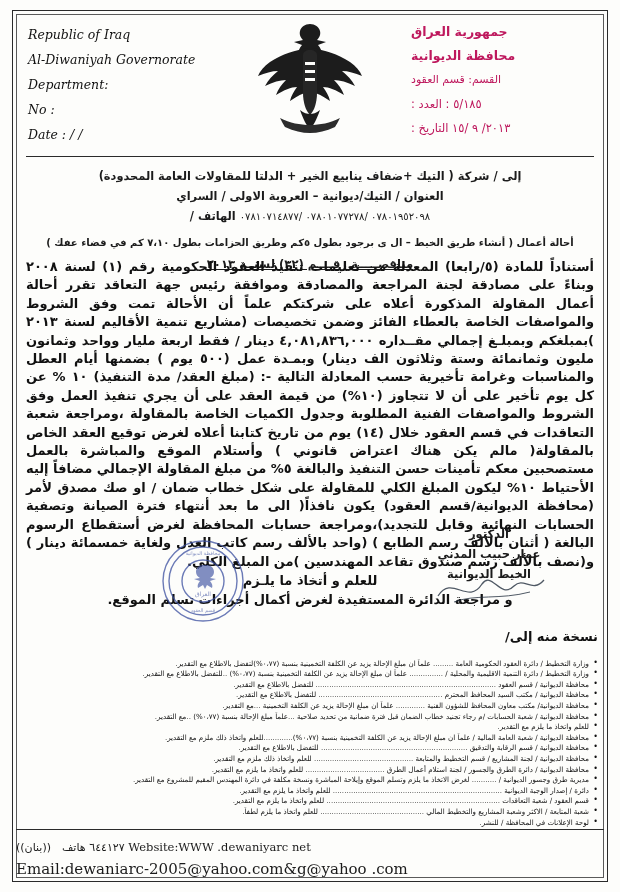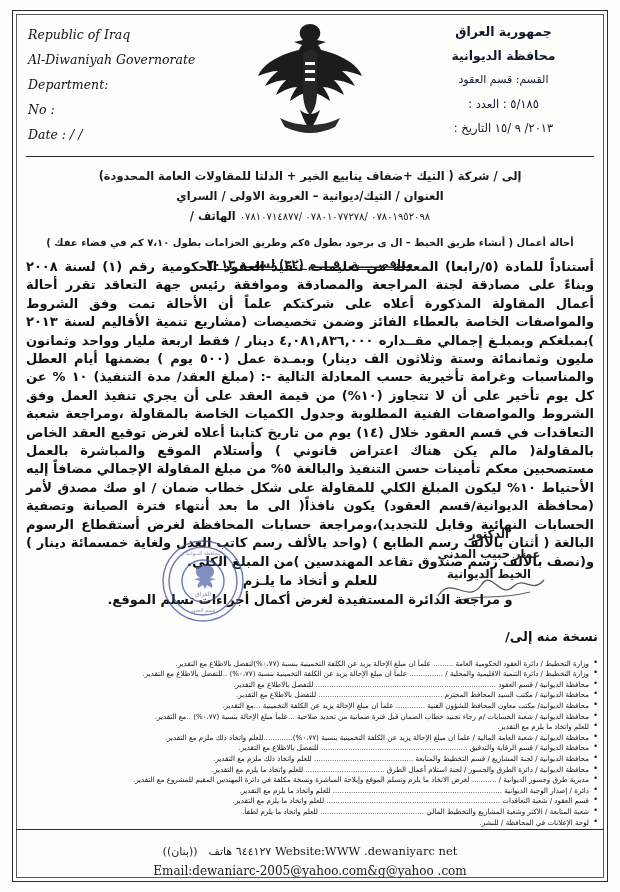--- a/index.html
+++ b/index.html
@@ -32,27 +32,27 @@
     position:absolute;left:8px;top:4px;width:215px;
     font-family:"DejaVu Serif", serif;
     font-style:italic;
     font-size:12.5px;
     line-height:25px;
     color:#111;
   }
   .hdr-left div{white-space:nowrap;}
   .hdr-right{
     position:absolute;right:4px;top:2px;width:185px;
-    text-align:center;
+    text-align:left;
     direction:rtl;
     font-family:"DejaVu Sans", sans-serif;
     font-size:12.5px;
     font-weight:bold;
     line-height:24px;
-    color:#0f172a;
+    color:#be185d;
   }
   .hdr-right .small{font-size:11px;font-weight:normal;}
   .hdr-right .num{font-size:11.5px;font-weight:normal;}
   .emblem{
     position:absolute;left:50%;top:0;transform:translateX(-50%);
     width:120px;height:118px;
   }
   .hdr-rule{
     position:absolute;left:6px;right:6px;top:138px;
     border-top:1.2px solid #2a2a2a;
@@ -114,24 +114,23 @@
     content:"\2022";position:absolute;right:0;top:-1px;font-size:8px;
   }
 
   
   .footer-rule{
     position:absolute;left:16px;right:16px;bottom:62px;
     border-top:1.1px solid #2a2a2a;
   }
   .footer{
     position:absolute;left:16px;right:16px;bottom:14px;
-    text-align:center;
   }
   .footer .l1{font-size:11.5px;font-family:"DejaVu Serif", serif;margin-bottom:6px;}
-  .footer .l2{font-size:12px;font-family:"DejaVu Serif", serif;}
+  .footer .l2{font-size:15px;font-family:"DejaVu Serif", serif;}
   .footer .ar{font-family:"DejaVu Sans", sans-serif;font-size:11px;direction:rtl;}
 </style>
 </head>
 <body>
 
 <div class="page">
   <div class="frame">
     <div class="frame-inner"></div>
   </div>
 

